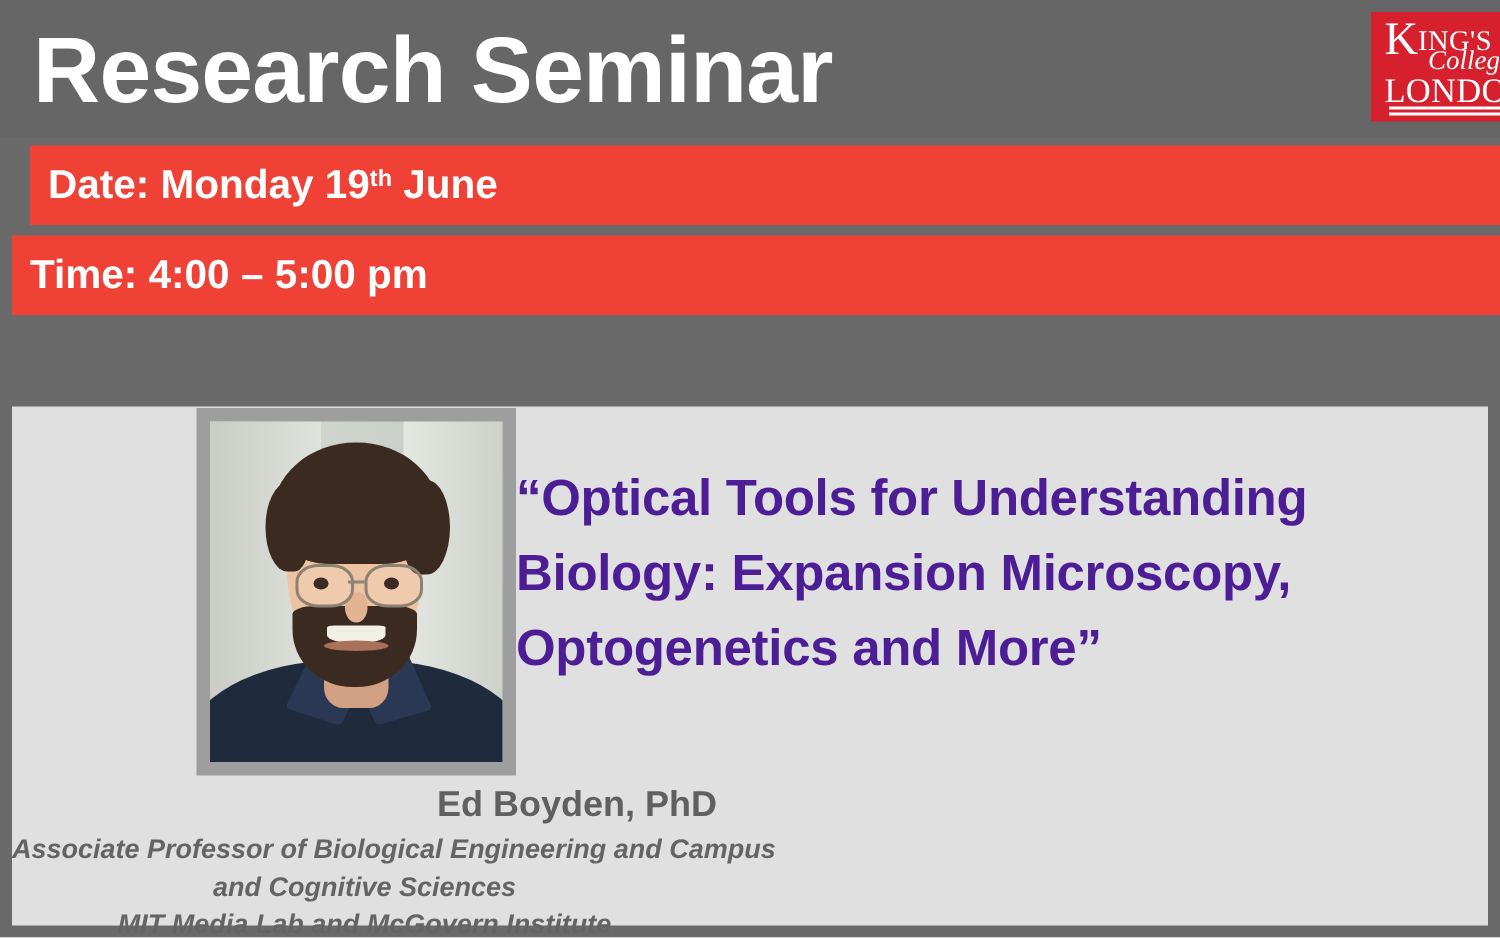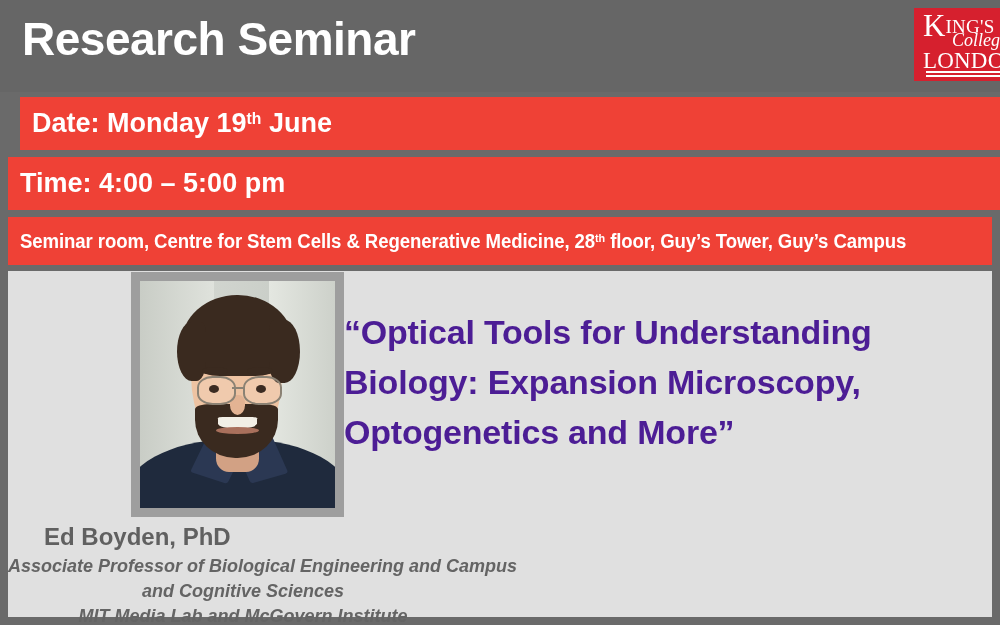--- a/index.html
+++ b/index.html
@@ -24,21 +24,21 @@
     left: 0;
     top: 0;
     width: 1000px;
     height: 92px;
     background: #666666;
   }
   .header-title {
     position: absolute;
     left: 22px;
     top: 14px;
-    font-size: 46px;
+    font-size: 62px;
     font-weight: bold;
     color: #ffffff;
     letter-spacing: -0.5px;
     line-height: 1.1;
     white-space: nowrap;
   }
 
   
   .kcl-logo {
     position: absolute;
@@ -275,25 +275,24 @@
     letter-spacing: -0.2px;
   }
   .talk-title div { white-space: nowrap; }
 
   
   .speaker-name {
     position: absolute;
     left: 0;
     top: 252px;
     width: 470px;
-    text-align: left;
+    text-align: right;
     font-size: 24px;
     font-weight: bold;
     color: #606060;
-    padding-left: 36px;
   }
   .speaker-aff {
     position: absolute;
     left: 0;
     top: 283px;
     width: 470px;
     text-align: center;
     font-size: 18px;
     font-weight: bold;
     font-style: italic;
@@ -329,26 +328,20 @@
     </div>
   </div>
 
   <div class="band band-time">
     <div class="band-text">
       <span>Time:</span>
       <span>4:00 – 5:00 pm</span>
     </div>
   </div>
 
-  <div class="band band-venue">
-    <div class="band-text">
-      <span>Seminar room, Centre for Stem Cells &amp; Regenerative Medicine, 28</span><sup>th</sup>
-      <span>floor, Guy’s Tower, Guy’s Campus</span>
-    </div>
-  </div>
 
   <div class="content">
 
     <div class="photo-frame">
       <div class="photo">
         <div class="ph-wall-l"></div>
         <div class="ph-wall-r"></div>
         <div class="ph-shoulders"></div>
         <div class="ph-collar-l"></div>
         <div class="ph-collar-r"></div>

